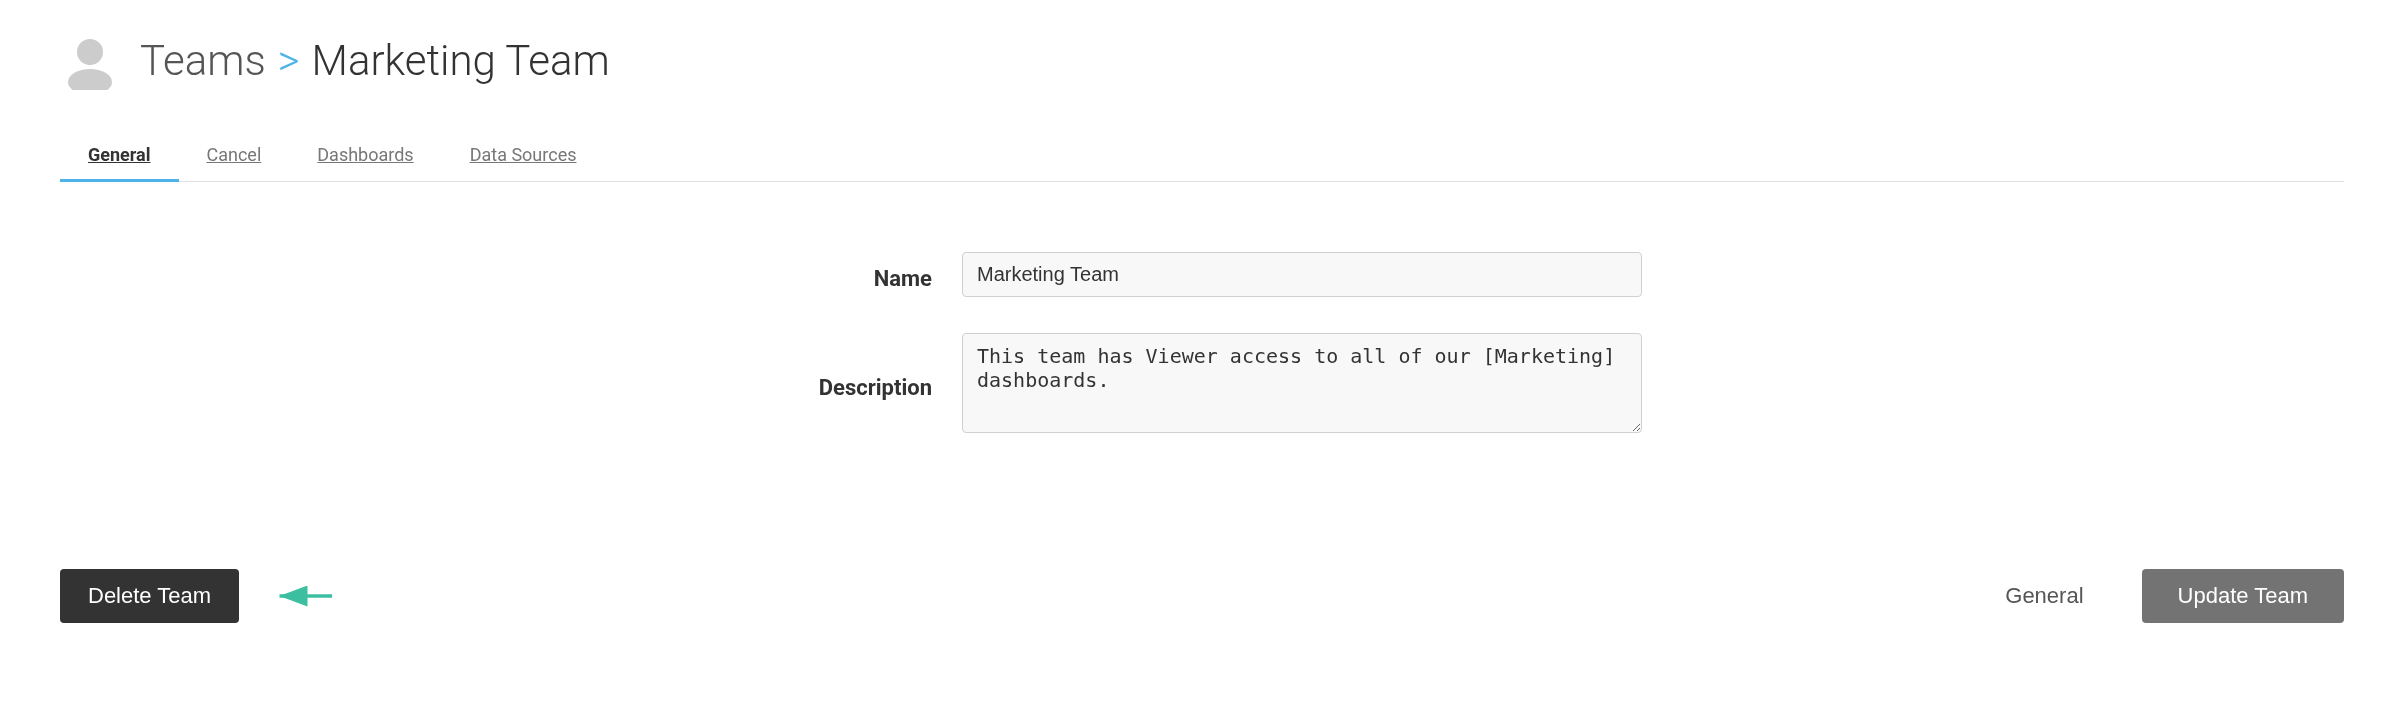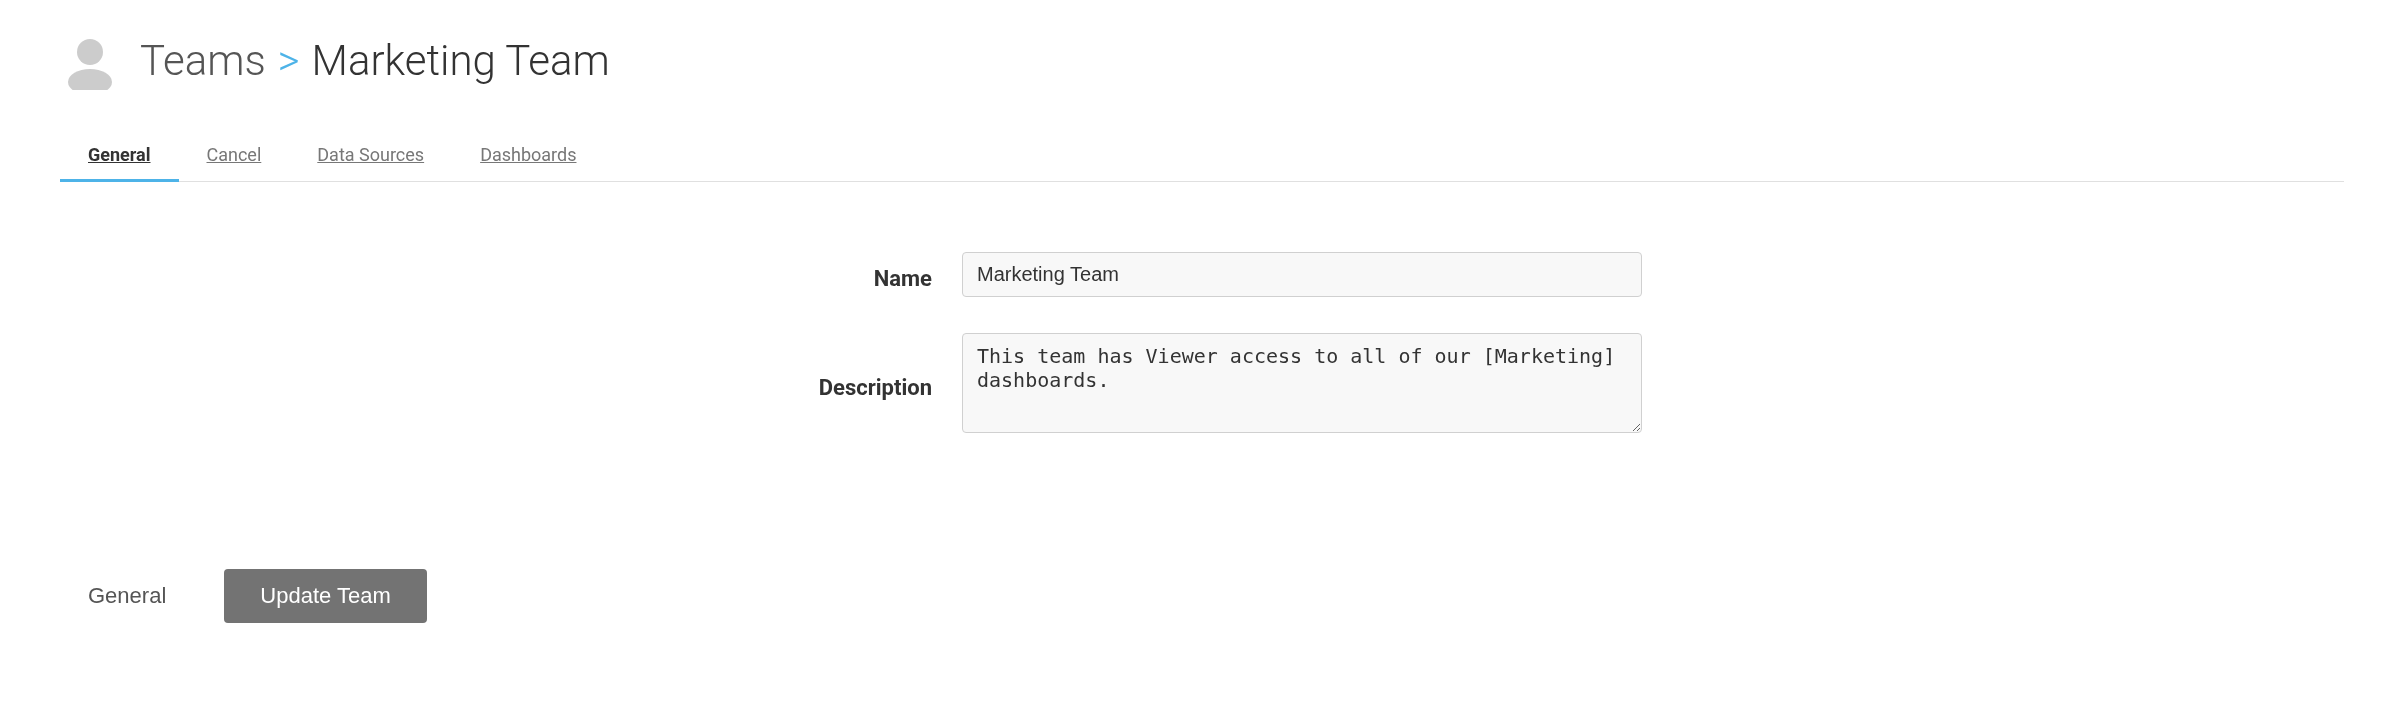--- a/index.html
+++ b/index.html
@@ -202,38 +202,51 @@
     <div class="breadcrumb">
       <span class="breadcrumb-teams">Teams</span>
       <span class="breadcrumb-separator">&gt;</span>
       <span class="breadcrumb-current">Marketing Team</span>
     </div>
   </div>
 
   <div class="tabs-container">
     <div class="tab active">General</div>
     <div class="tab">Cancel</div>
+    <div class="tab">Dashboards</div>
     <div class="tab">Data Sources</div>
-    <div class="tab">Dashboards</div>
   </div>
 
   <div class="form-container">
 
     <div class="form-row">
       <label class="form-label">Name</label>
       <input class="form-input" type="text" value="Marketing Team" style="">
     </div>
 
     <div class="form-row">
       <label class="form-label">Description</label>
       <textarea class="form-textarea" style="">This team has Viewer access to all of our [Marketing] dashboards.</textarea>
     </div>
 
   </div>
 
   <div class="footer">
+    <div class="footer-left">
+      <button class="delete-btn">Delete Team</button>
+      <div class="arrow-indicator">
+        <svg class="arrow-svg" viewBox="0 0 100 50" xmlns="http://www.w3.org/2000/svg">
+          <defs>
+            <marker id="arrowhead" markerWidth="8" markerHeight="6" refX="8" refY="3" orient="auto">
+              <polygon points="0 0, 8 3, 0 6" fill="#3bbfa0"></polygon>
+            </marker>
+          </defs>
+          <line x1="90" y1="25" x2="15" y2="25" stroke="#3bbfa0" stroke-width="5" marker-end="url(#arrowhead)"></line>
+        </svg>
+      </div>
+    </div>
     <div class="footer-right">
       <button class="cancel-btn">General</button>
       <button class="update-btn">Update Team</button>
     </div>
   </div>
 
 </div>
 
 </body></html>

